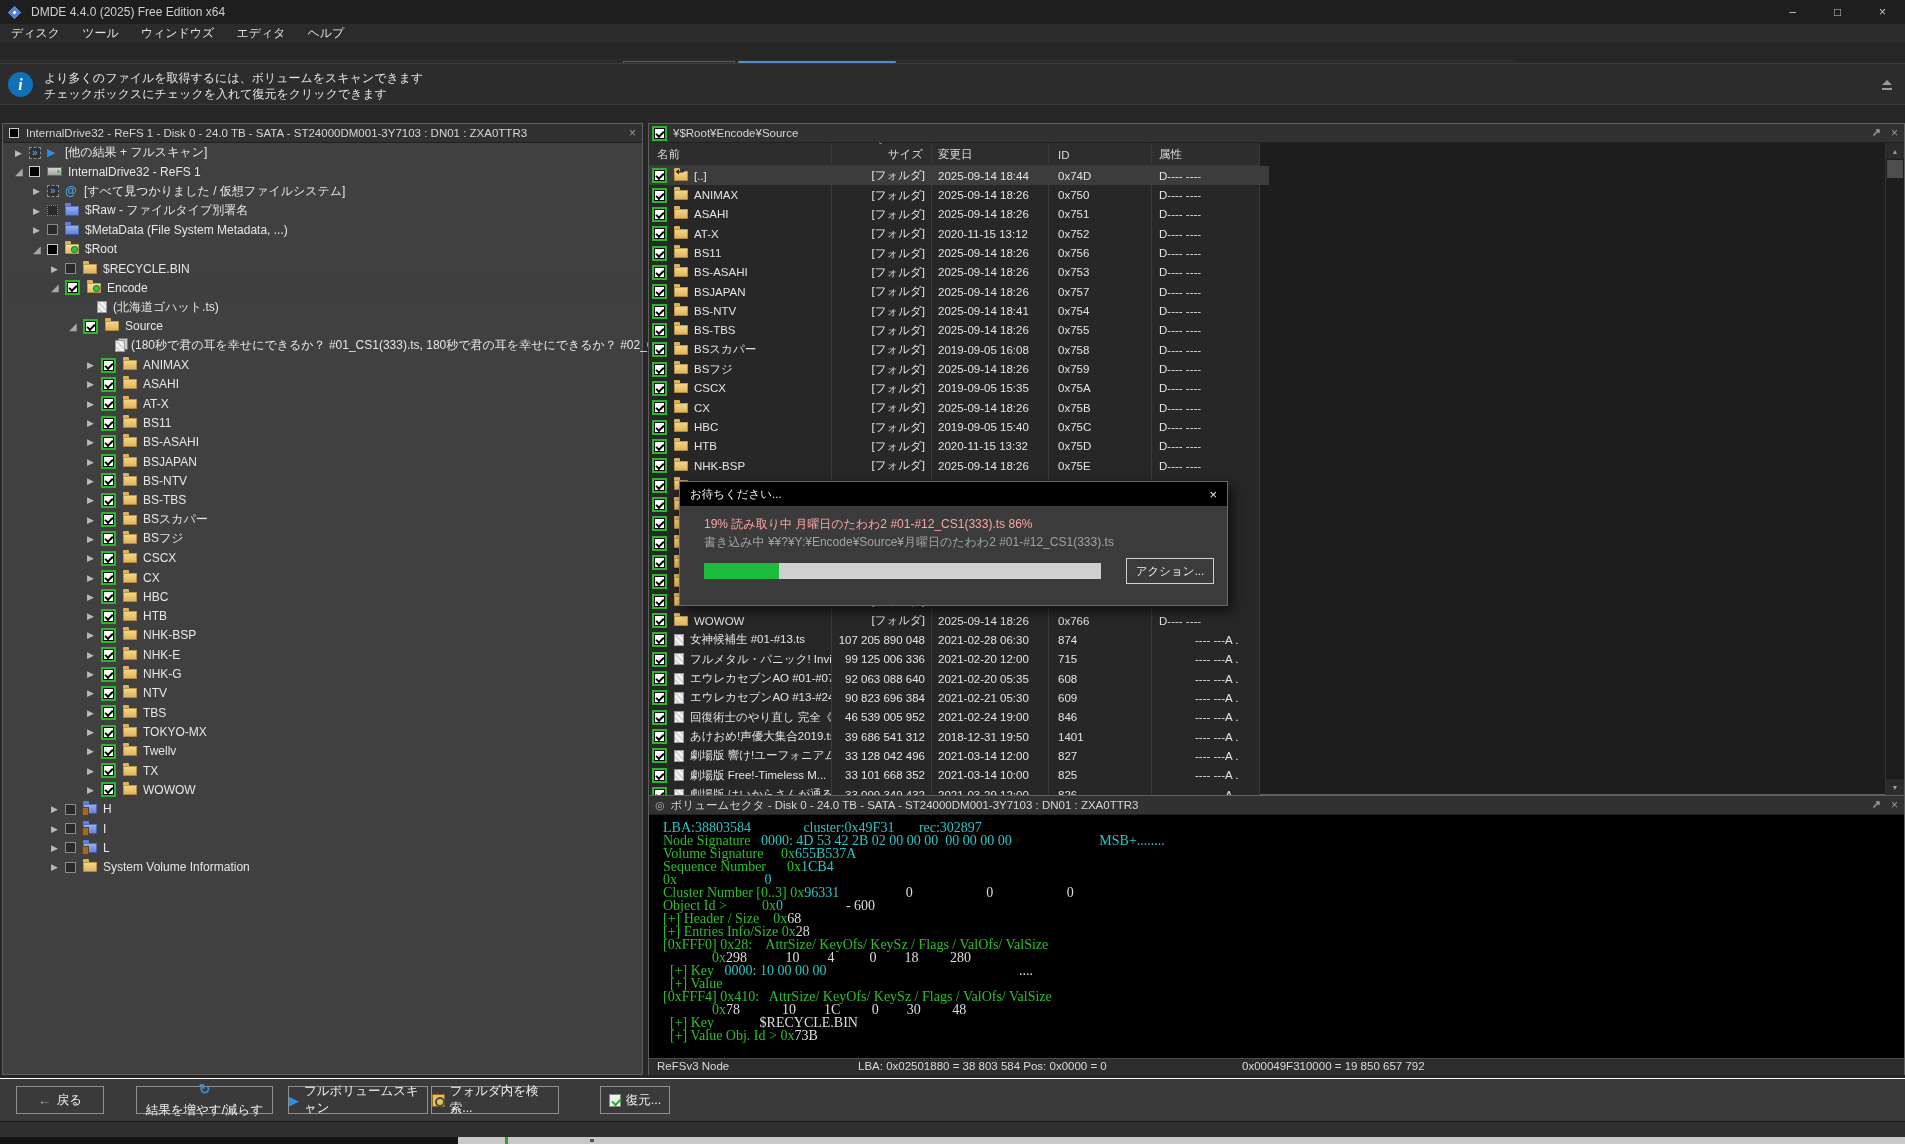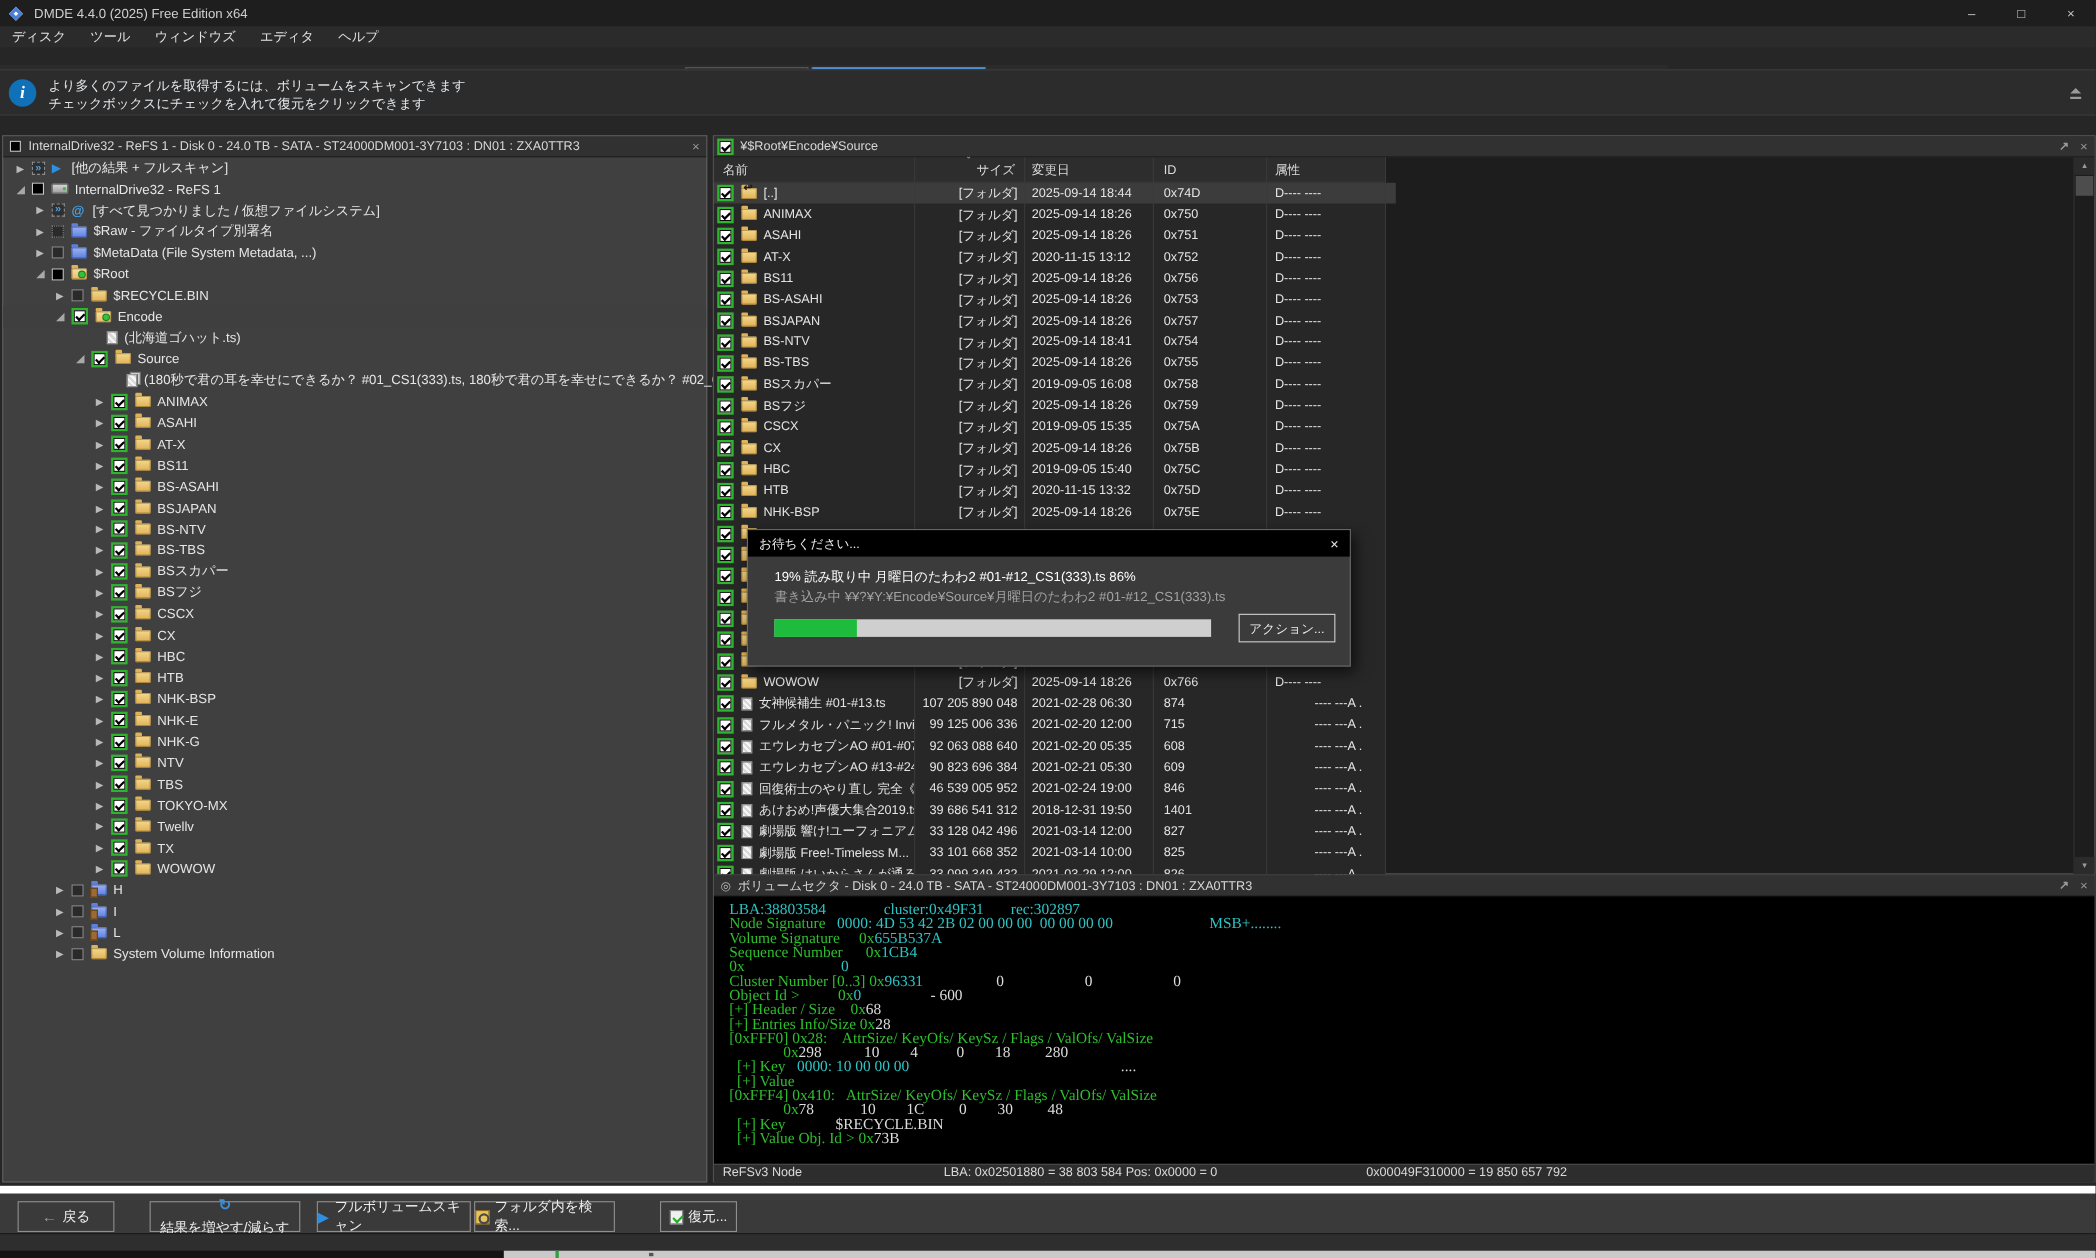--- a/index.html
+++ b/index.html
@@ -122,28 +122,28 @@
   .c-w { color:#dcdcdc; }
   .hex-status { left:0; top:262px; width:1255px; height:17px; background:#2d2d2d; border-top:1px solid #4a4a4a; font-size:11.5px; color:#dadada; }
   .hs-left { position:absolute; left:8px; top:1px; }
   .hs-mid { position:absolute; left:209px; top:1px; }
   .hs-right { position:absolute; left:593px; top:1px; }
 
   
   .dialog { left:679px; top:481px; width:549px; height:125px; z-index:50; border:1px solid #6a6a6a; box-shadow:4px 5px 12px rgba(0,0,0,.65); background:#3b3b3b; }
   .dlg-title { height:24px; background:#000; display:flex; align-items:center; font-size:11.5px; color:#f0f0f0; padding-left:10px; }
   .dlg-x { margin-left:auto; margin-right:10px; color:#e8e8e8; font-size:13px; }
-  .dlg-line1 { position:absolute; left:24px; top:34px; font-size:12px; color:#ffffff; white-space:nowrap; }
+  .dlg-line1 { position:absolute; left:24px; top:34px; font-size:12px; color:#fca5a5; white-space:nowrap; }
   .dlg-line2 { position:absolute; left:24px; top:52px; font-size:12px; color:#a3a3a3; white-space:nowrap; }
   .dlg-track { position:absolute; left:24px; top:81px; width:397px; height:16px; background:#cfcfcf; }
   .dlg-fill { height:100%; background:#1ebc3c; }
   .dlg-btn { position:absolute; left:446px; top:76px; width:88px; height:26px; background:#3b3b3b; border:1px solid #d0d0d0; color:#f0f0f0; font-size:11.5px; display:flex; align-items:center; justify-content:center; }
 
   
-  .button-bar { left:0; top:1078px; width:1905px; height:43px; background:#3a3a3a; border-top:7px solid #ffffff; }
+  .button-bar { left:0; top:1078px; width:1905px; height:43px; background:#3a3a3a; border-top:1px solid #ffffff; }
   .bbtn { position:absolute; top:7px; height:28px; background:#3a3a3a; border:1px solid #8f8f8f; color:#efefef; font-size:12.5px; display:flex; align-items:center; justify-content:center; gap:5px; }
   .bic-back::after { content:"←"; color:#9aa0a8; font-size:14px; }
   .bic-refresh::after { content:"↻"; color:#3a8fd8; font-weight:bold; font-size:14px; }
   .bic-play::after { content:"▶"; color:#2f8fe0; font-size:13px; }
   .bic-search { width:13px; height:13px; background:#e8c35a; border:1px solid #8a6a20; position:relative; }
   .bic-search::after { content:""; position:absolute; left:2px; top:2px; width:6px; height:6px; border:2px solid #4a4a4a; border-radius:50%; }
   .bic-restore { width:12px; height:13px; background:#f0f0f0; border:1px solid #888; position:relative; }
   .bic-restore::after { content:""; position:absolute; left:2px; top:3px; width:7px; height:4px; border-left:2px solid #1faf1f; border-bottom:2px solid #1faf1f; transform:rotate(-45deg); }
 
   .bottom-strip { left:0; top:1121px; width:1905px; height:23px; background:#2e2e2e; border-top:1px solid #1a1a1a; }

